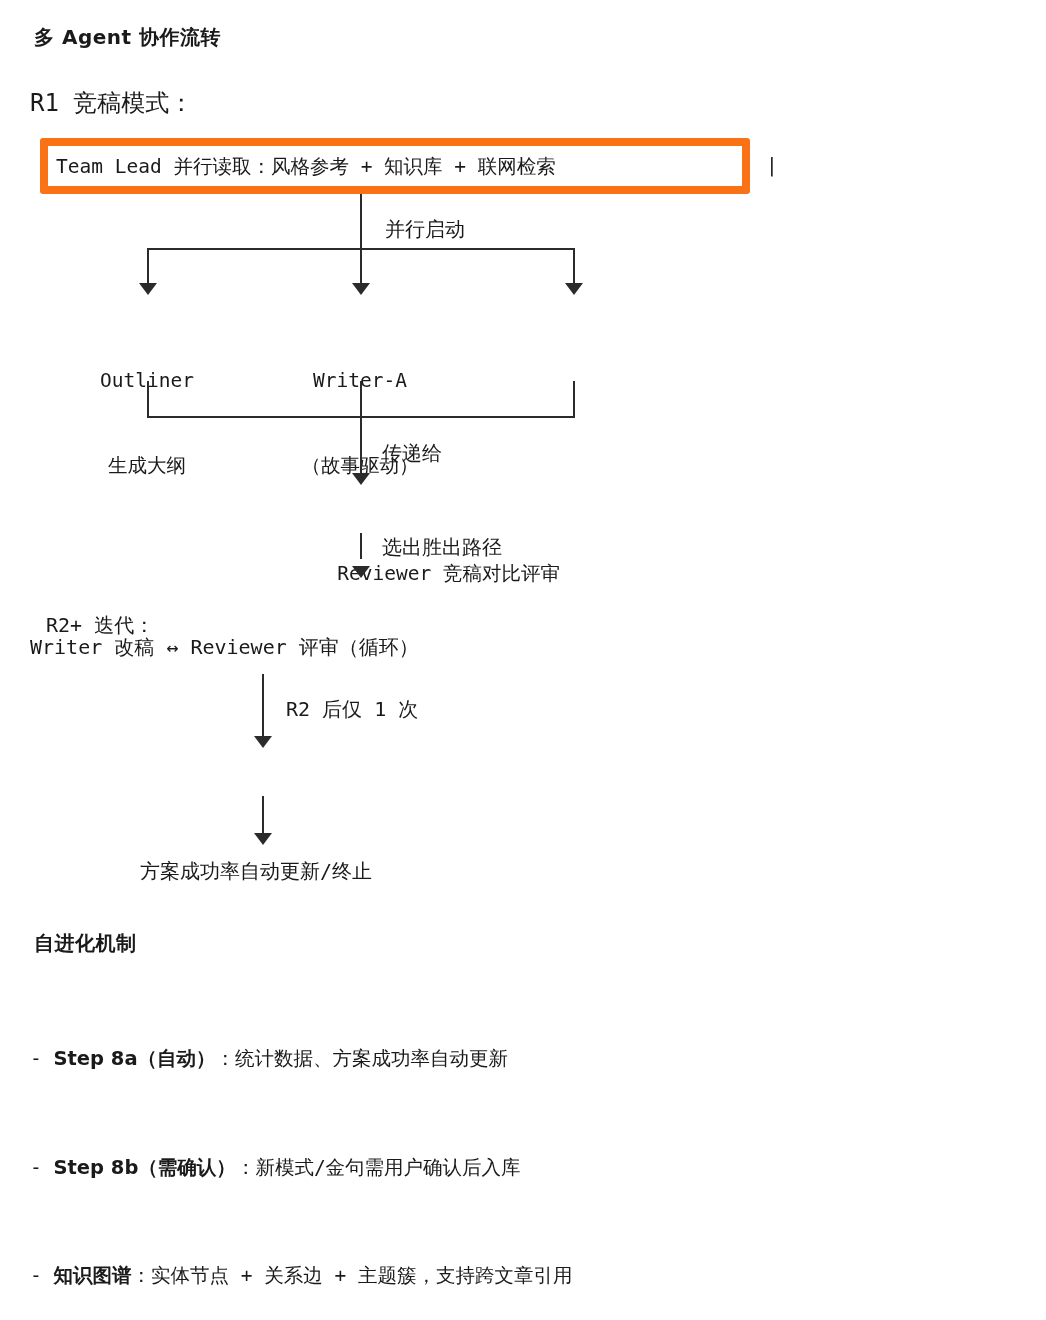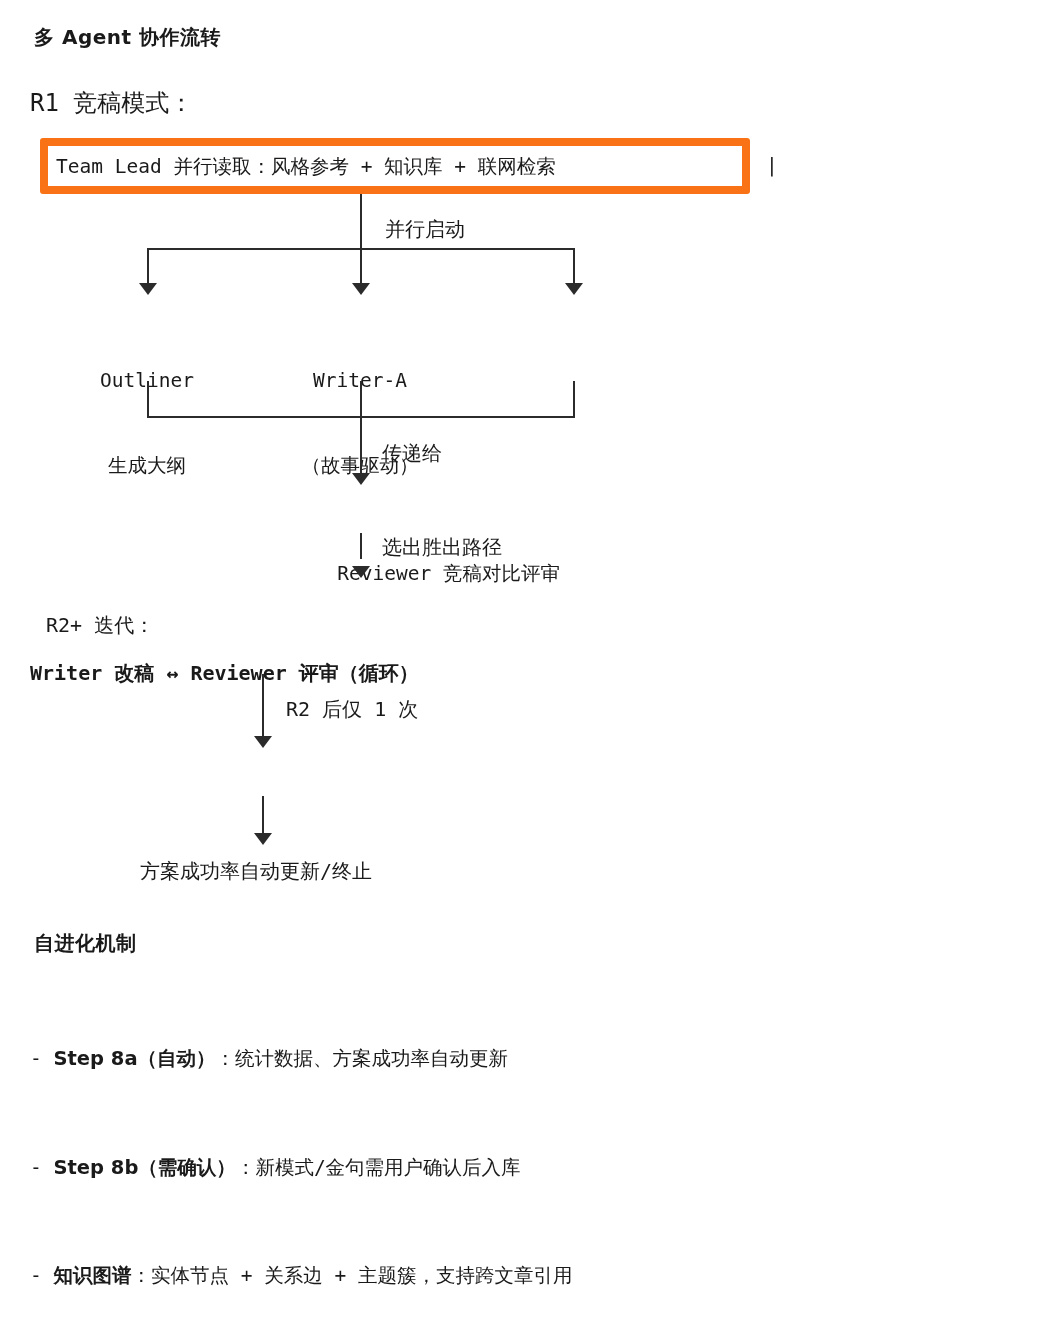--- a/index.html
+++ b/index.html
@@ -153,21 +153,21 @@
     <div class="arrow" style="left:322px; top:345px;"></div>
 
     <div class="node" style="left:130px; top:375px; width:400px; text-align:right;">
       <div>Reviewer 竞稿对比评审</div>
     </div>
     <div class="vline" style="left:330px; top:405px; height:26px;"></div>
     <div class="lbl" style="left:352px; top:406px;">选出胜出路径</div>
     <div class="arrow" style="left:322px; top:438px;"></div>
 
     <div class="lbl" style="left:0px; top:484px;margin-left:16px;">R2+ 迭代：</div>
-    <div class="lbl" style="left:0px; top:532px;font-weight:bold;">Writer 改稿 ↔ Reviewer 评审（循环）</div>
+    <div class="lbl" style="left:0px; top:506px;">Writer 改稿 ↔ Reviewer 评审（循环）</div>
 
     <div class="vline" style="left:232px; top:546px; height:66px;"></div>
     <div class="lbl" style="left:256px; top:568px;">R2 后仅 1 次</div>
     <div class="arrow" style="left:224px; top:608px;"></div>
 
 
     <div class="vline" style="left:232px; top:668px; height:42px;"></div>
     <div class="arrow" style="left:224px; top:705px;"></div>
 
     <div class="lbl" style="left:110px; top:730px;">方案成功率自动更新/终止</div>

